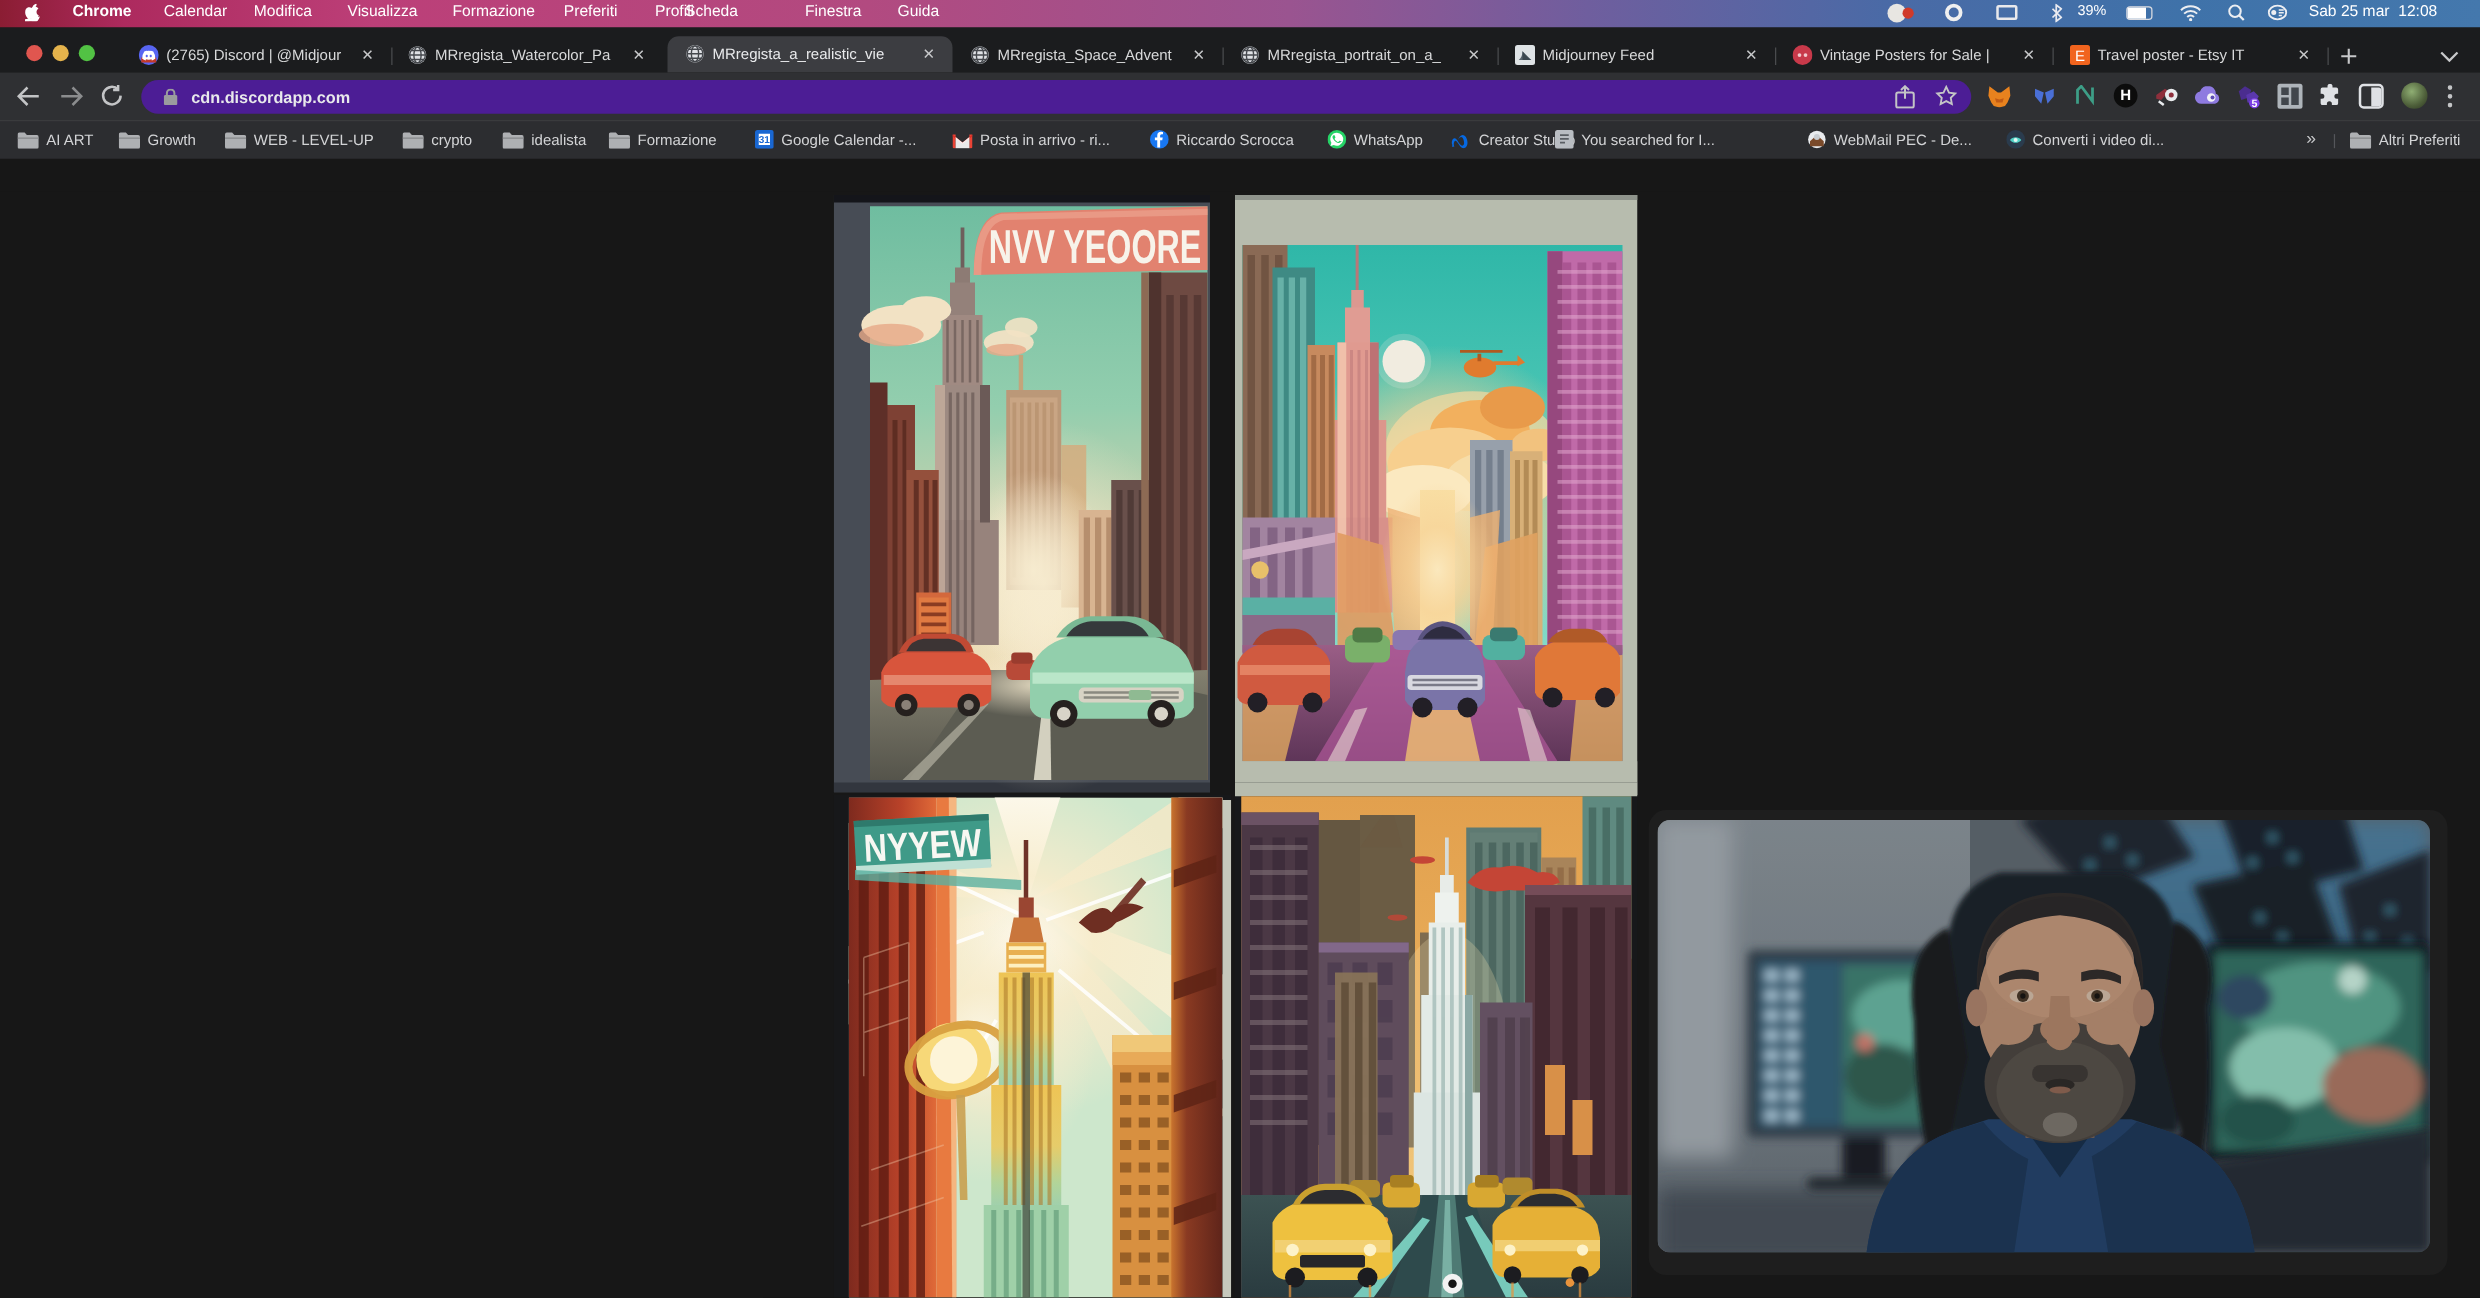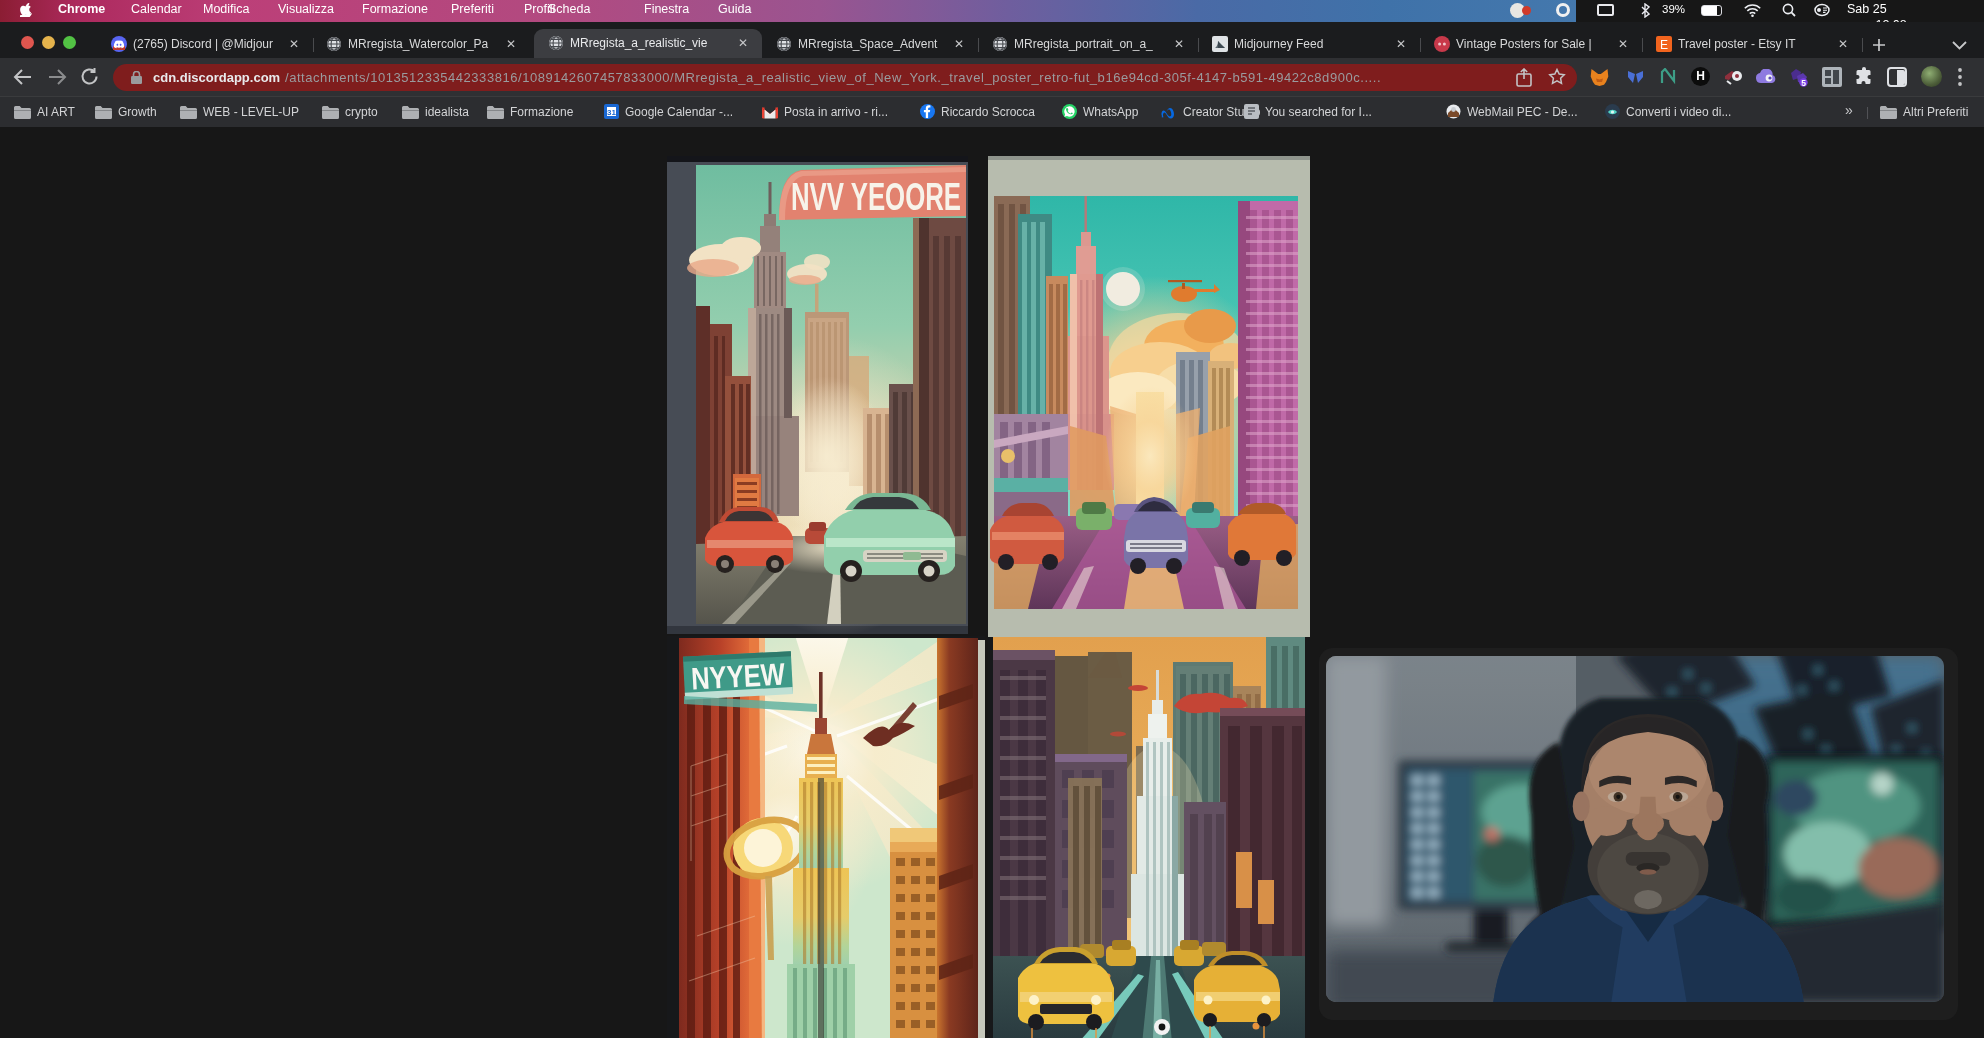--- a/index.html
+++ b/index.html
@@ -1,33 +1,33 @@
 <!DOCTYPE html>
 <html><head>
 <meta charset="utf-8">
 <style>
   html,body{margin:0;padding:0;background:#161616;}
   *{box-sizing:border-box;font-family:"Liberation Sans",sans-serif;}
   #page{position:relative;width:1984px;height:1038px;overflow:hidden;background:#171717;}
   .abs{position:absolute;}
   
-  #menubar{left:0;top:0;width:1576px;height:22px;
+  #menubar{left:0;top:0;width:1984px;height:22px;
     background:linear-gradient(90deg,#8b1d33 0%,#ad2a5e 5%,#bc3f78 15%,#b24a80 35%,#9a5490 52%,#6f5e9e 64%,#4a6aa6 76%,#3f72a9 88%,#4478ad 100%);}
   #menubar .mi{position:absolute;top:1px;color:#fff;font-size:12.5px;line-height:16px;}
   
   #tabbar{left:0;top:22px;width:1984px;height:36px;background:#1b1c1e;}
   .tl{position:absolute;top:14px;width:13px;height:13px;border-radius:50%;}
   .tab{position:absolute;top:8px;height:28px;color:#d8d9da;font-size:12px;}
   .tab .ttl{position:absolute;top:7px;left:30px;right:26px;white-space:nowrap;overflow:hidden;}
   .tab .fav{position:absolute;top:6px;left:8px;width:16px;height:16px;}
   .tab .x{position:absolute;top:7px;right:8px;width:14px;height:14px;color:#c7c8ca;font-size:12px;text-align:center;line-height:14px;}
   .tabsep{position:absolute;top:16px;width:1px;height:14px;background:#4a4b4e;}
   
   #toolbar{left:0;top:58px;width:1984px;height:38px;background:#2f3033;}
-  #omni{position:absolute;left:113px;top:6px;width:1464px;height:27px;border-radius:14px;background:#7f1d1d;color:#9a9b9e;font-size:13px;line-height:27px;white-space:nowrap;overflow:hidden;}
+  #omni{position:absolute;left:113px;top:6px;width:1464px;height:27px;border-radius:14px;background:#4c1d95;color:#9a9b9e;font-size:13px;line-height:27px;white-space:nowrap;overflow:hidden;}
   
   #bookbar{left:0;top:96px;width:1984px;height:31px;background:#2c2d30;border-top:1px solid #3a3b3d;}
   .bk{position:absolute;top:7px;height:16px;color:#d3d4d6;font-size:12px;line-height:16px;white-space:nowrap;}
   .bk svg{vertical-align:-3px;margin-right:6px;}
   
   #content{left:0;top:127px;width:1984px;height:911px;background:#171717;margin-top:26px;}
   
   #camwrap{position:absolute;left:1319px;top:648px;width:639px;height:372px;background:#1e1e1e;border-radius:14px;}
   #cam{position:absolute;left:7px;top:8px;width:618px;height:346px;border-radius:10px;overflow:hidden;}
 </style>
@@ -185,21 +185,20 @@
       </svg>
     <svg class="abs" style="left:80px;top:9px" width="19" height="19" viewBox="0 0 19 19">
         <path d="M16.5 9.5a7 7 0 1 1-2-4.9M14.5 1v4h-4" stroke="#c3c4c6" stroke-width="2" fill="none"></path>
       </svg>
     <div id="omni">
       <svg style="position:absolute;left:18px;top:7px" width="11" height="13" viewBox="0 0 11 13">
           <rect x="0" y="5" width="11" height="8" rx="1.2" fill="#9a9b9e"></rect>
           <path d="M2.5 5V3.5a3 3 0 0 1 6 0V5" stroke="#9a9b9e" stroke-width="1.6" fill="none"></path>
         </svg>
       <span style="position:absolute;left:40px;color:#e8e9eb;font-weight:bold">cdn.discordapp.com</span>
-        <span style="position:absolute;left:172px;letter-spacing:.55px">/attachments/1013512335442333816/1089142607457833000/MRregista_a_realistic_view_of_New_York._travel_poster_retro-fut_b16e94cd-305f-4147-b591-49422c8d900c.....</span>
     </div>
     <svg class="abs" style="left:1516px;top:10px" width="16" height="19" viewBox="0 0 16 19">
         <rect x="1" y="6" width="14" height="12" rx="1.5" stroke="#c3c4c6" stroke-width="1.6" fill="none"></rect>
         <path d="M8 1v10M4.8 4L8 1l3.2 3" stroke="#c3c4c6" stroke-width="1.6" fill="none"></path>
       </svg>
     <svg class="abs" style="left:1548px;top:10px" width="18" height="18" viewBox="0 0 18 18">
         <path d="M9 1.5l2.2 4.6 5 .7-3.6 3.5.9 5-4.5-2.4-4.5 2.4.9-5L1.8 6.8l5-.7z" stroke="#c3c4c6" stroke-width="1.5" fill="none"></path>
       </svg>
     <svg class="abs" style="left:1590px;top:10px" width="19" height="18" viewBox="0 0 19 18">
         <path fill="#e8821e" d="M17.5 1L10.8 6h-2.6L1.5 1 .7 8.5 3 14l2 2.8 4.5 1.2 4.5-1.2 2-2.8 2.3-5.5z"></path>

